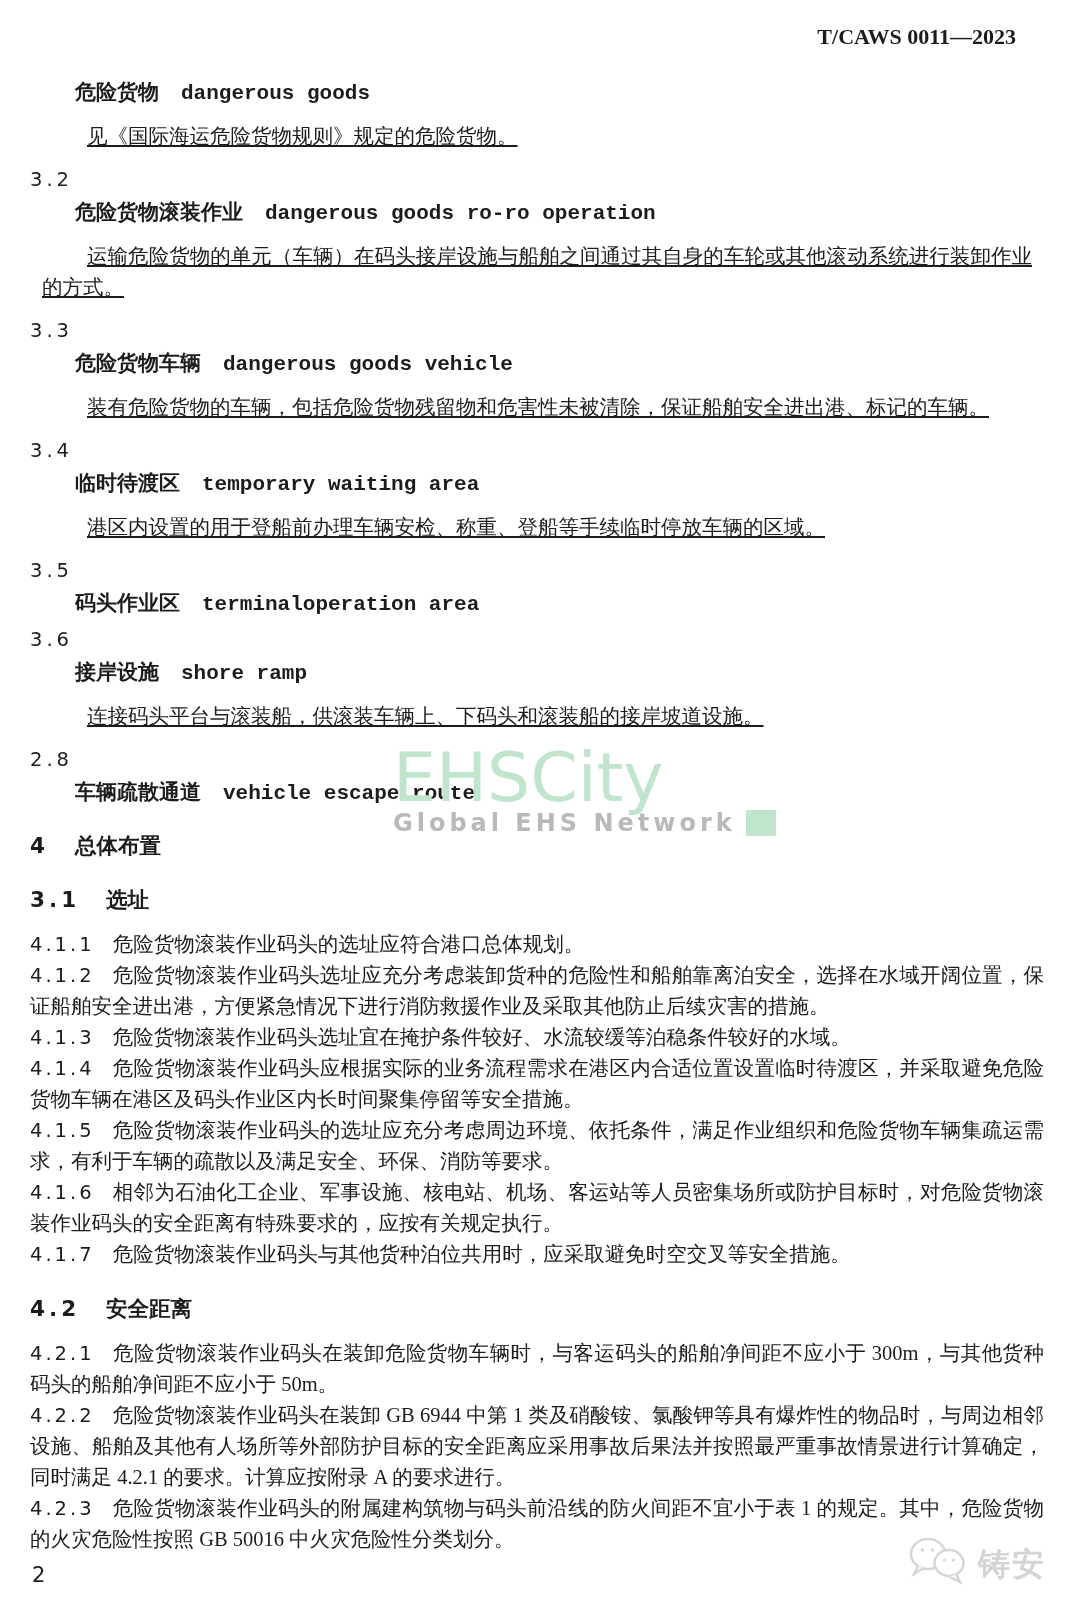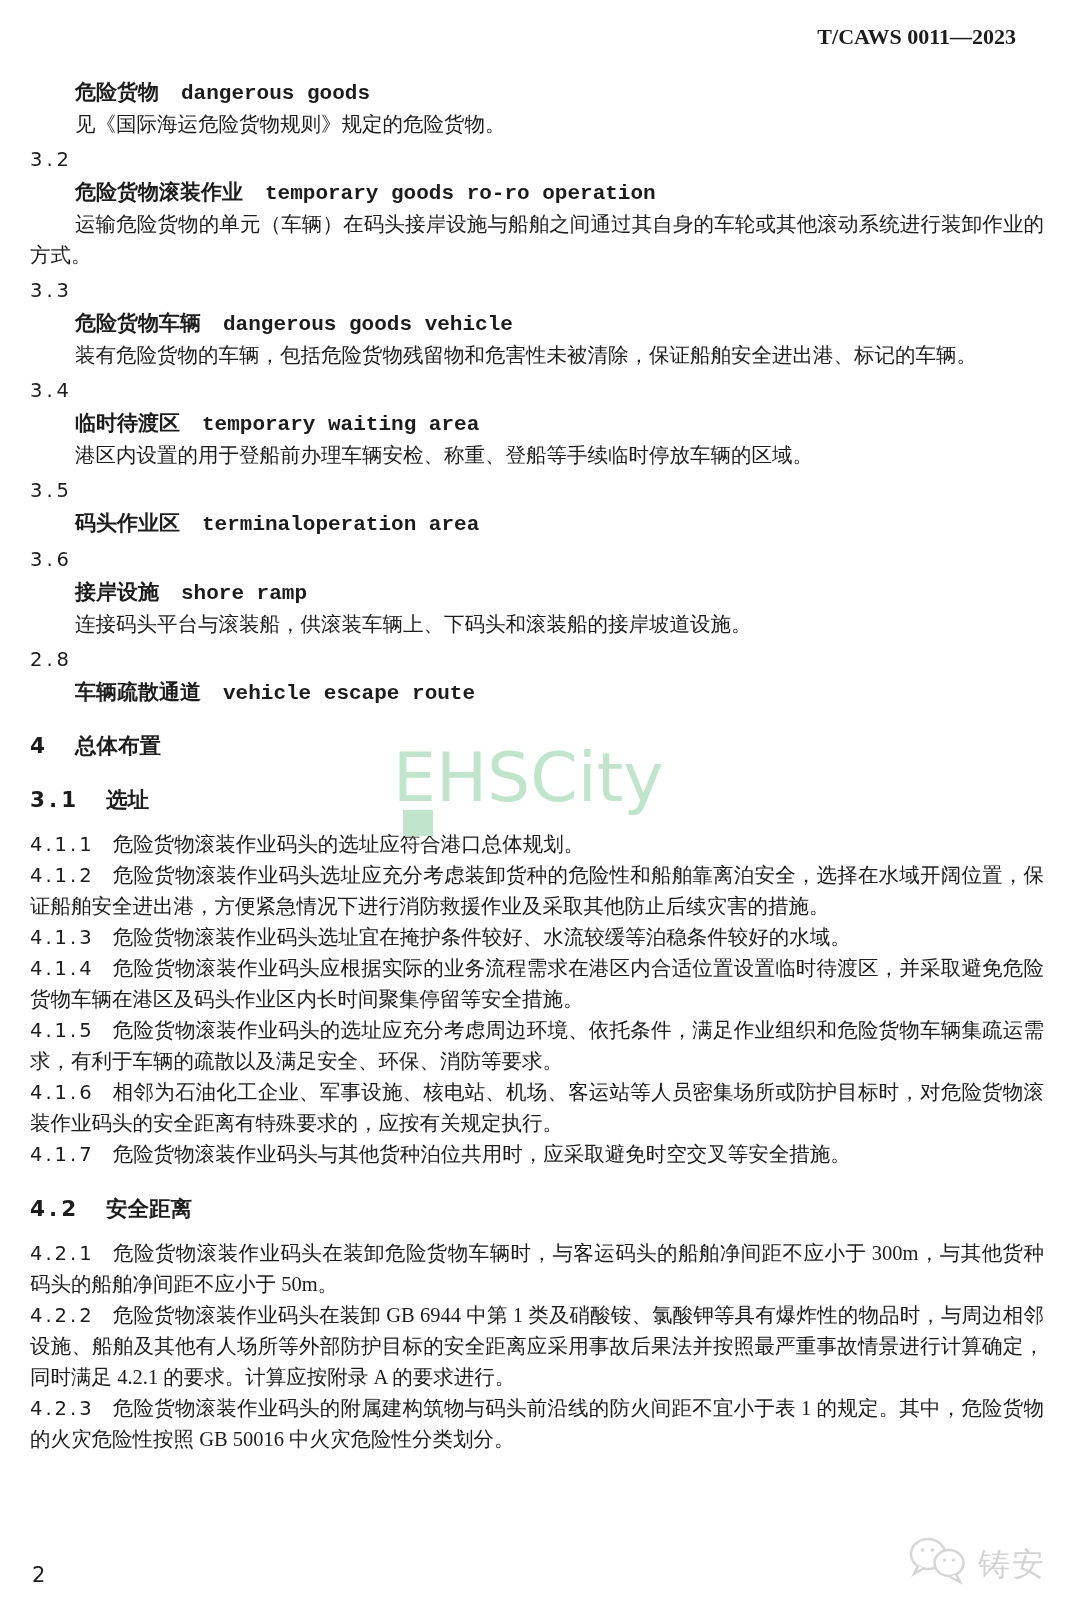--- a/index.html
+++ b/index.html
@@ -39,23 +39,24 @@
   .term-heading .zh {
     font-family: "Liberation Sans", "DejaVu Sans", sans-serif;
     font-size: 21px;
   }
   .term-heading .en {
     font-family: Liberation Mono, monospace;
     font-size: 21px;
     margin-left: 22px;
   }
   .term-def {
-    margin: 0;
+    margin: 12px;
     text-indent: 45px;
     text-align: justify;
+    text-decoration: underline;
   }
   .first-term { margin-top: 26px; }
   
   .sec-heading {
     margin: 22px 0 0 0;
     font-weight: bold;
     font-family: "Liberation Sans", "DejaVu Sans", sans-serif;
     font-size: 21.5px;
     line-height: 30px;
   }
@@ -120,41 +121,41 @@
     position: absolute;
     right: 34px;
     bottom: 22px;
     display: flex;
     align-items: center;
     gap: 8px;
     color: #d2d2d2;
   }
   .footer-logo-text {
     font-family: "Liberation Sans", "DejaVu Sans", sans-serif;
-    font-weight: normal;
+    font-weight: bold;
     font-size: 32px;
     color: #d4d4d4;
     letter-spacing: 2px;
   }
 </style>
 </head>
 <body>
 
 <div class="page">
 
   <div class="doc-number">T/CAWS 0011—2023</div>
 
   <p class="term-heading first-term">
     <span class="zh">危险货物</span><span class="en">dangerous goods</span>
   </p>
   <p class="term-def">见《国际海运危险货物规则》规定的危险货物。</p>
 
   <div class="term-number">3.2</div>
   <p class="term-heading">
-    <span class="zh">危险货物滚装作业</span><span class="en">temporary goods ro-ro operation</span>
+    <span class="zh">危险货物滚装作业</span><span class="en">dangerous goods ro-ro operation</span>
   </p>
   <p class="term-def">运输危险货物的单元（车辆）在码头接岸设施与船舶之间通过其自身的车轮或其他滚动系统进行装卸作业的方式。</p>
 
   <div class="term-number">3.3</div>
   <p class="term-heading">
     <span class="zh">危险货物车辆</span><span class="en">dangerous goods vehicle</span>
   </p>
   <p class="term-def">装有危险货物的车辆，包括危险货物残留物和危害性未被清除，保证船舶安全进出港、标记的车辆。</p>
 
   <div class="term-number">3.4</div>
@@ -203,20 +204,21 @@
 
   <div class="clause-group">
     <p class="clause"><span class="num">4.2.1</span><span>危险货物滚装作业码头在装卸危险货物车辆时，与客运码头的船舶净间距不应小于 300m，与其他货种码头的船舶净间距不应小于 50m。</span></p>
     <p class="clause"><span class="num">4.2.2</span><span>危险货物滚装作业码头在装卸 GB 6944 中第 1 类及硝酸铵、氯酸钾等具有爆炸性的物品时，与周边相邻设施、船舶及其他有人场所等外部防护目标的安全距离应采用事故后果法并按照最严重事故情景进行计算确定，同时满足 4.2.1 的要求。计算应按附录 A 的要求进行。</span></p>
     <p class="clause"><span class="num">4.2.3</span><span>危险货物滚装作业码头的附属建构筑物与码头前沿线的防火间距不宜小于表 1 的规定。其中，危险货物的火灾危险性按照 GB 50016 中火灾危险性分类划分。</span></p>
   </div>
 
   <div class="watermark">
     <div class="wm-title">EHSCity</div>
     <div class="wm-sub-row">
+      <span class="wm-sub">Global EHS Network</span>
       <span class="wm-block"></span>
     </div>
   </div>
 
   <div class="page-number">2</div>
 
   <div class="footer-logo">
     <span>
       <svg width="64" height="52" viewBox="0 0 64 52" fill="none" xmlns="http://www.w3.org/2000/svg">
         <ellipse cx="22" cy="20" rx="17" ry="15" stroke="#d6d6d6" stroke-width="2.5" fill="#ffffff"></ellipse>

